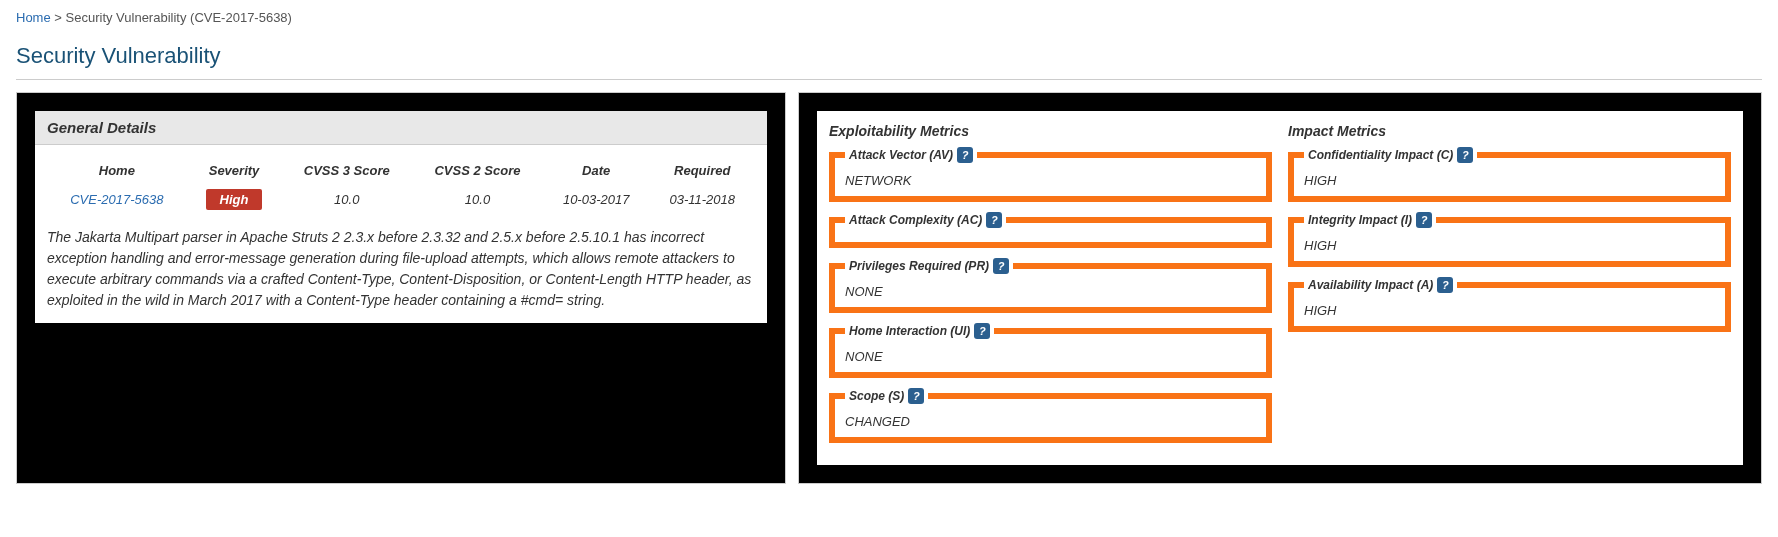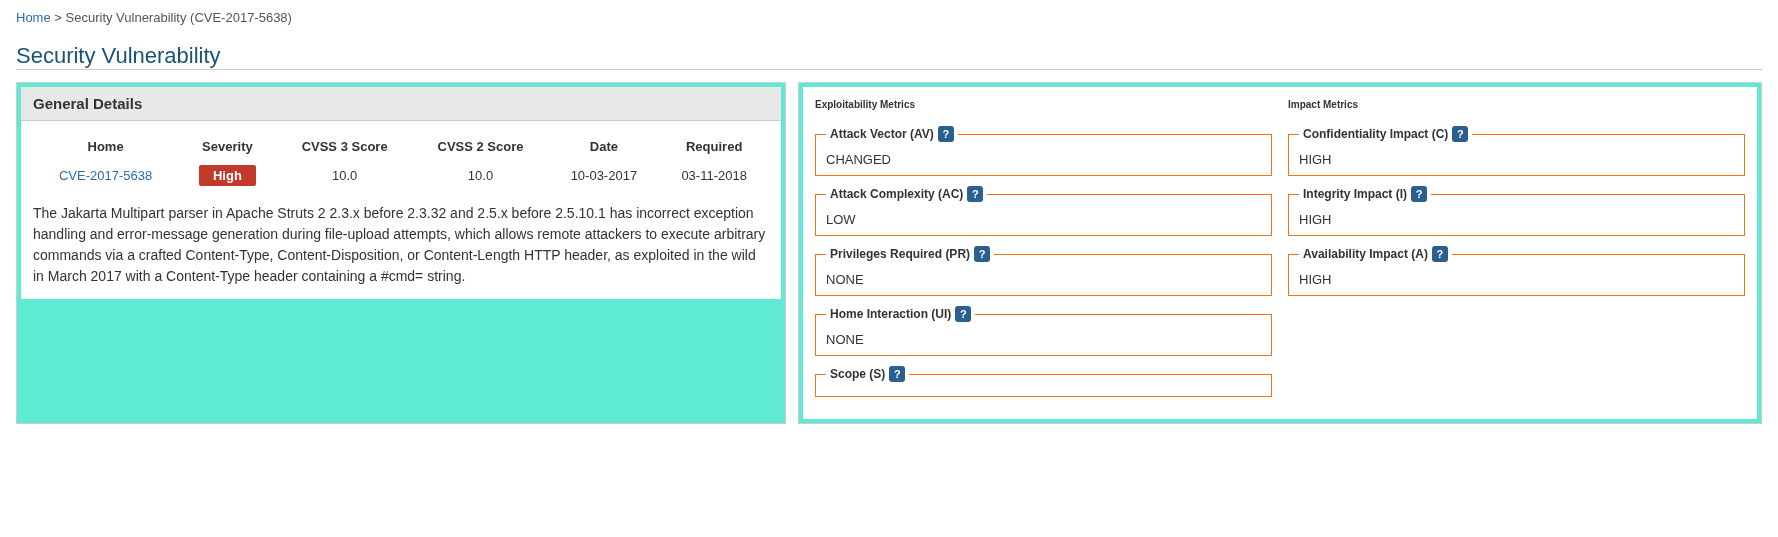--- a/index.html
+++ b/index.html
@@ -16,34 +16,36 @@
       color: #555;
     }
     .breadcrumb a {
       color: #2b6cb0;
       text-decoration: none;
     }
     .page-title {
       font-size: 22px;
       font-weight: normal;
       color: #1a5276;
+      margin-bottom: 10px;
     }
     hr.title-divider {
       border: none;
       border-top: 1px solid #ccc;
       margin-bottom: 12px;
     }
     .main-layout {
       display: flex;
       gap: 12px;
     }
     .panel {
       border: 1px solid #ccc;
-      background: #5eead4;
-      padding: 4px;
+      background: #000000;
+      padding: 18px;
+      font-style: italic;
     }
     .panel-left {
       width: 770px;
       flex-shrink: 0;
     }
     .panel-right {
       flex: 1;
     }
     .panel-header {
       background: #e8e8e8;
@@ -105,27 +107,27 @@
       background: #fff;
     }
     .metrics-layout {
       display: flex;
       gap: 16px;
     }
     .metrics-col {
       flex: 1;
     }
     .metrics-col-title {
-      font-size: 10px;
-      font-weight: bold;
-      color: #333;
-      margin-bottom: 16px;
+      font-size: 14px;
+      font-weight: bold;
+      color: #333;
+      margin-bottom: 8px;
     }
     .metric-fieldset {
-      border: 1px solid #f97316;
+      border: 6px solid #f97316;
       padding: 6px 10px 8px 10px;
       margin-bottom: 10px;
       background: #fff;
     }
     .metric-legend {
       font-size: 12px;
       font-weight: bold;
       color: #333;
       padding: 0 4px;
       display: flex;
@@ -202,52 +204,52 @@
       <div class="metrics-layout">
 
         <div class="metrics-col exploitability-section">
           <div class="metrics-col-title">Exploitability Metrics</div>
 
           <fieldset class="metric-fieldset">
             <legend class="metric-legend">
               <span>Attack Vector (AV)</span>
               <span class="help-icon">?</span>
             </legend>
+            <div class="metric-value">NETWORK</div>
+          </fieldset>
+
+          <fieldset class="metric-fieldset">
+            <legend class="metric-legend">
+              <span>Attack Complexity (AC)</span>
+              <span class="help-icon">?</span>
+            </legend>
+          </fieldset>
+
+          <fieldset class="metric-fieldset">
+            <legend class="metric-legend">
+              <span>Privileges Required (PR)</span>
+              <span class="help-icon">?</span>
+            </legend>
+            <div class="metric-value">NONE</div>
+          </fieldset>
+
+          <fieldset class="metric-fieldset">
+            <legend class="metric-legend">
+              <span>Home Interaction (UI)</span>
+              <span class="help-icon">?</span>
+            </legend>
+            <div class="metric-value">NONE</div>
+          </fieldset>
+
+          <fieldset class="metric-fieldset">
+            <legend class="metric-legend">
+              <span>Scope (S)</span>
+              <span class="help-icon">?</span>
+            </legend>
             <div class="metric-value">CHANGED</div>
-          </fieldset>
-
-          <fieldset class="metric-fieldset">
-            <legend class="metric-legend">
-              <span>Attack Complexity (AC)</span>
-              <span class="help-icon">?</span>
-            </legend>
-            <div class="metric-value">LOW</div>
-          </fieldset>
-
-          <fieldset class="metric-fieldset">
-            <legend class="metric-legend">
-              <span>Privileges Required (PR)</span>
-              <span class="help-icon">?</span>
-            </legend>
-            <div class="metric-value">NONE</div>
-          </fieldset>
-
-          <fieldset class="metric-fieldset">
-            <legend class="metric-legend">
-              <span>Home Interaction (UI)</span>
-              <span class="help-icon">?</span>
-            </legend>
-            <div class="metric-value">NONE</div>
-          </fieldset>
-
-          <fieldset class="metric-fieldset">
-            <legend class="metric-legend">
-              <span>Scope (S)</span>
-              <span class="help-icon">?</span>
-            </legend>
           </fieldset>
         </div>
 
         <div class="metrics-col impact-section">
           <div class="metrics-col-title">Impact Metrics</div>
 
           <fieldset class="metric-fieldset">
             <legend class="metric-legend">
               <span>Confidentiality Impact (C)</span>
               <span class="help-icon">?</span>

